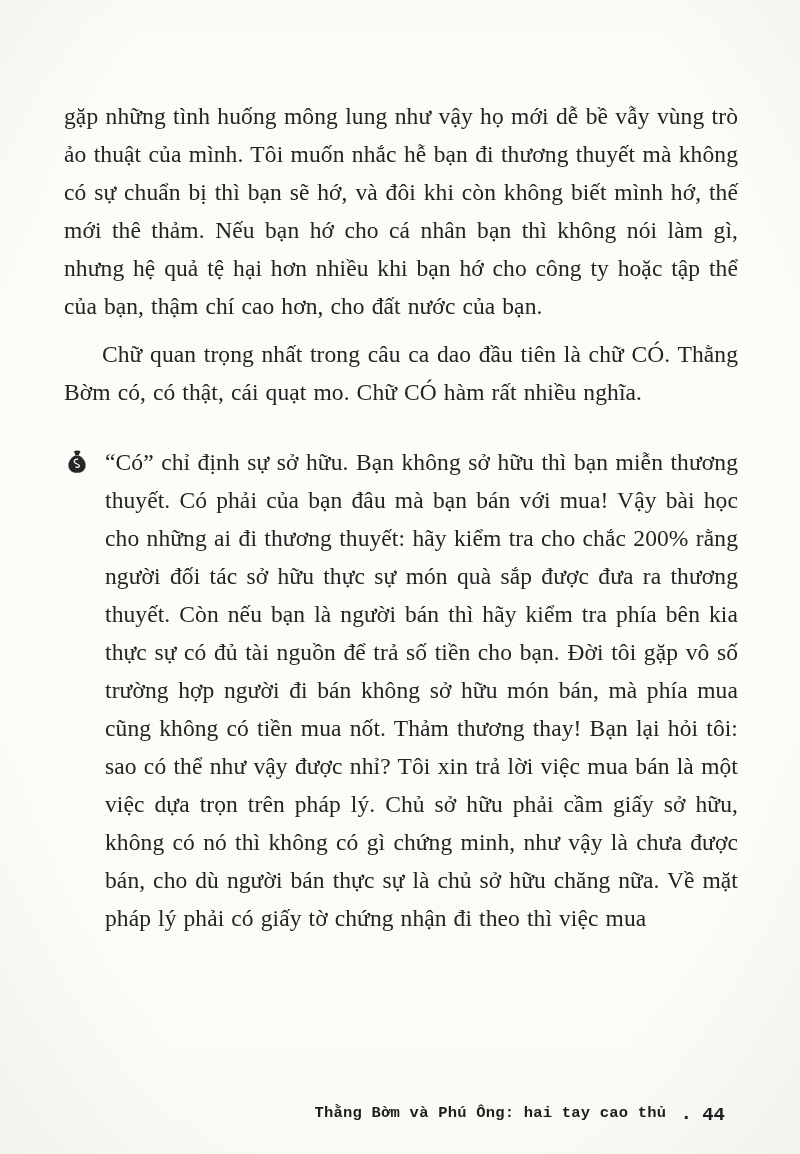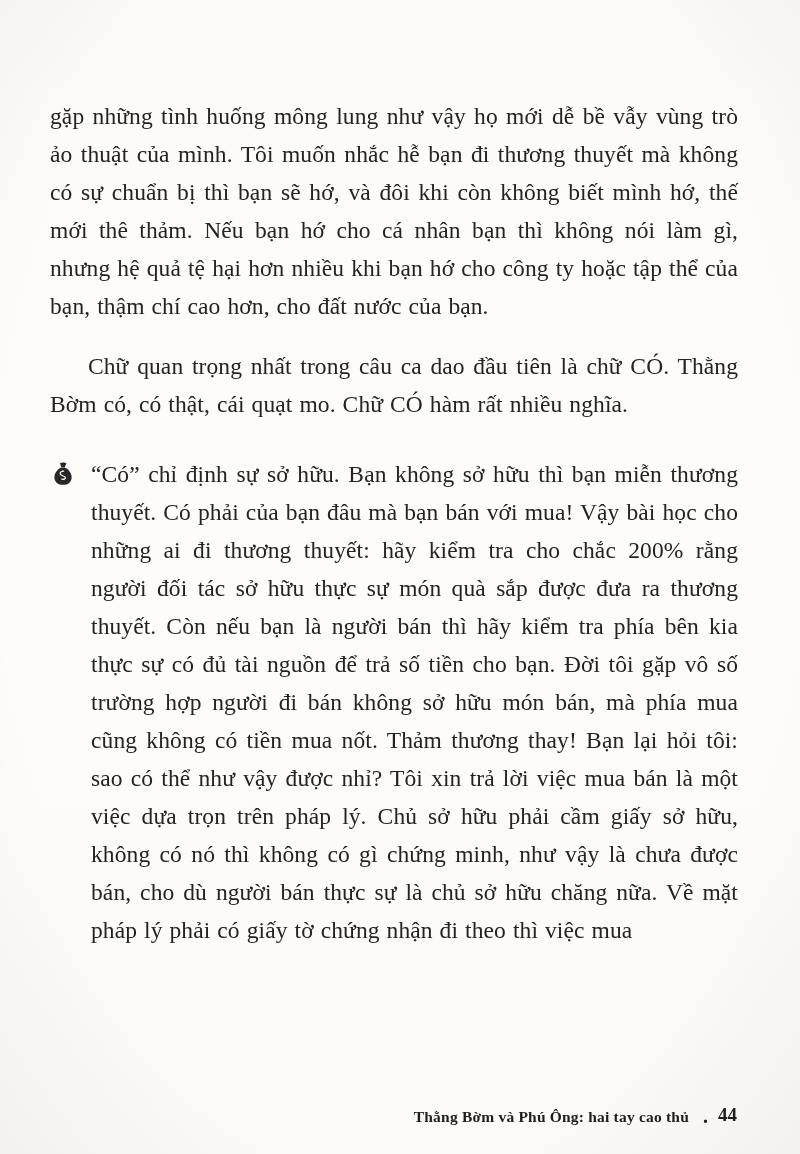--- a/index.html
+++ b/index.html
@@ -20,56 +20,56 @@
   
   .page::before {
     content: "";
     position: absolute;
     inset: 0;
     background: radial-gradient(ellipse at 50% 45%, rgba(0,0,0,0) 70%, rgba(0,0,0,0.035) 100%);
     pointer-events: none;
   }
   .text-area {
     position: absolute;
-    left: 50px;
+    left: 64px;
     right: 62px;
     top: 97px;
   }
   .para {
     margin: 0;
     font-size: 23.5px;
     line-height: 38px;
     text-align: justify;
     letter-spacing: 0.1px;
     word-spacing: 1px;
   }
   .para.indent {
-    margin-top: 22px;
+    margin-top: 10px;
     text-indent: 38px;
   }
   .bullet {
     position: relative;
     margin-top: 32px;
     padding-left: 41px;
   }
   .bullet-icon {
     position: absolute;
     left: 2px;
     top: 7px;
     width: 22px;
     height: 24px;
     display: inline-block;
   }
   .footer {
     position: absolute;
-    right: 63px;
+    right: 75px;
     bottom: 28px;
     display: flex;
-    align-items: flex-end;
-    font-family: Liberation Serif, serif;
+    align-items: flex-start;
+    font-family: Liberation Mono, monospace;
     color: #1d1d1d;
   }
   .footer-title {
     font-size: 15.5px;
     font-weight: bold;
     letter-spacing: 0.2px;
   }
   .footer-dot {
     font-size: 20px;
     font-weight: bold;

